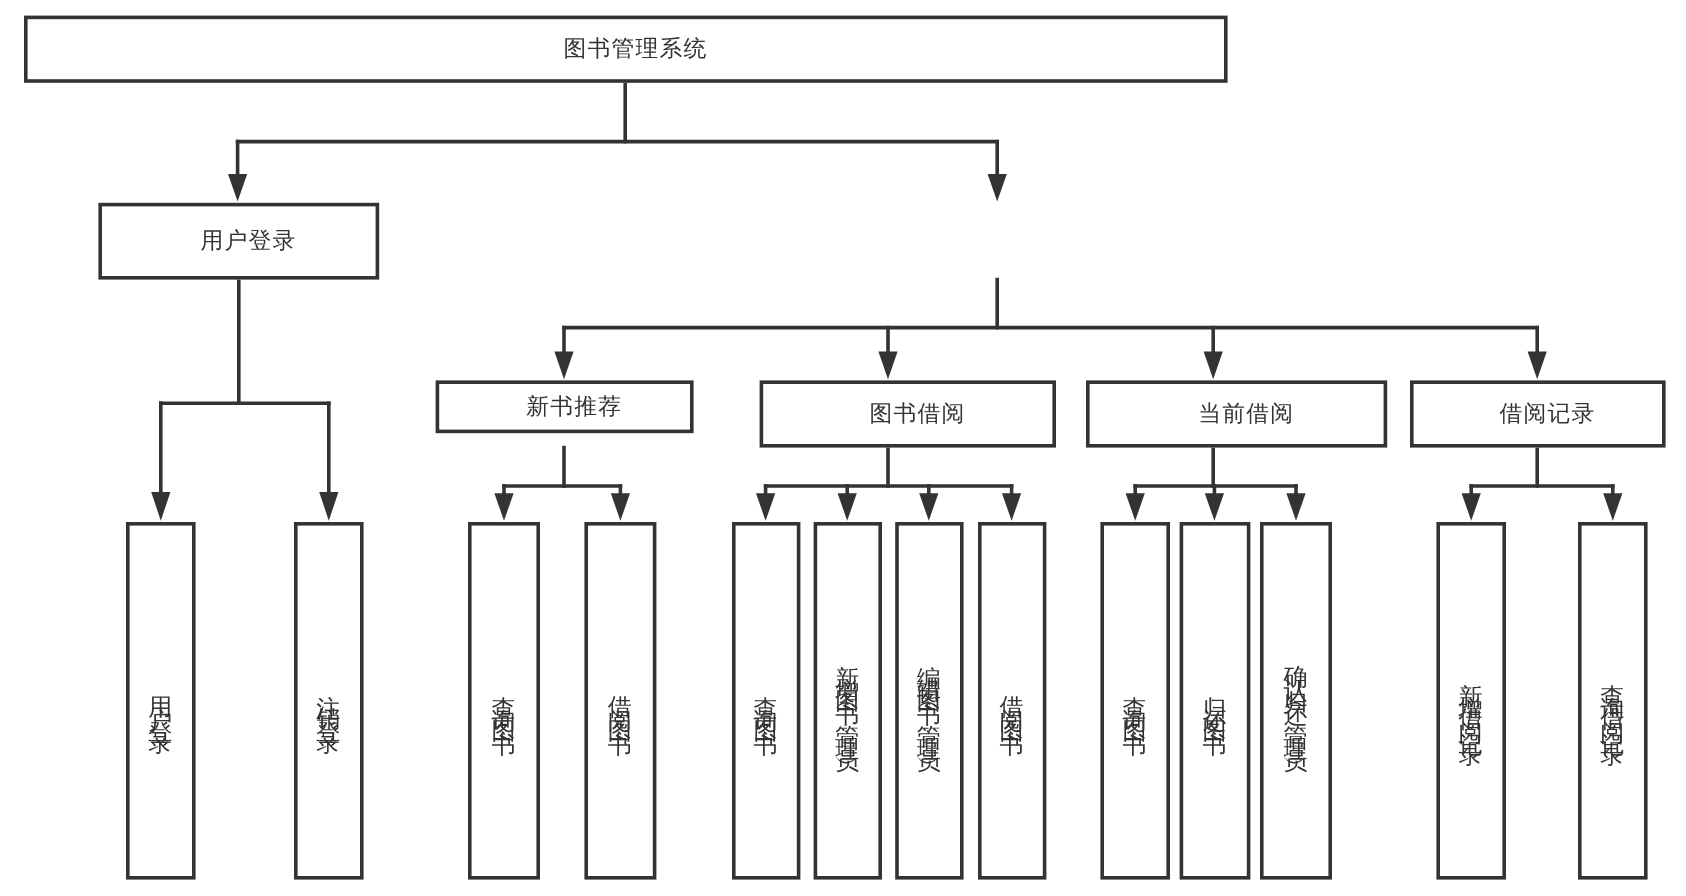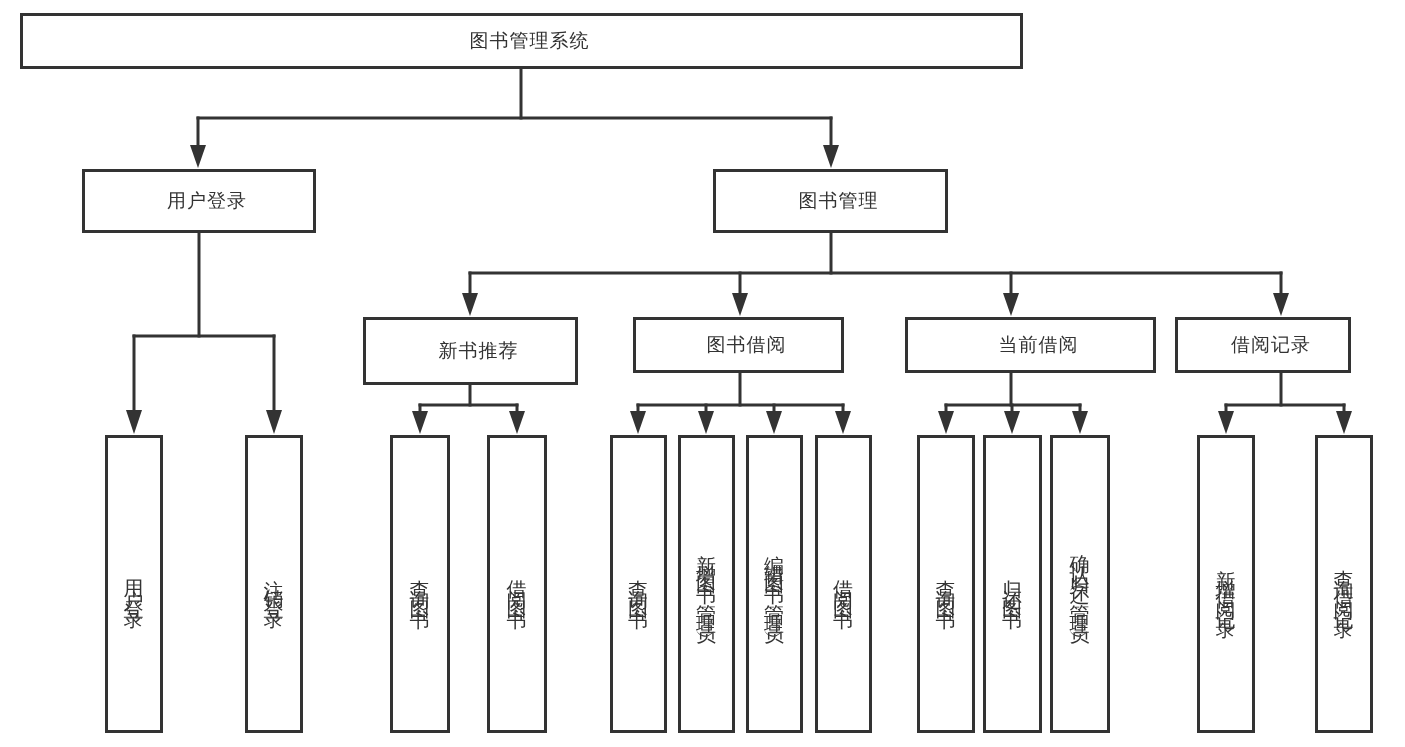--- a/index.html
+++ b/index.html
@@ -150,34 +150,31 @@
     </g>
   </svg>
 
   <div class="node h" style="left:20px; top:13px; width:1003px; height:56px;">
     <span>图书管理系统</span>
   </div>
 
   <div class="node h" style="left:82px; top:169px; width:234px; height:64px;">
     <span>用户登录</span>
   </div>
-  <div class="node h" style="left:713px; top:169px; width:235px; height:64px;">
-    <span>图书管理</span>
-  </div>
-
-  <div class="node h" style="left:363px; top:317px; width:215px; height:68px;">
+
+  <div class="node h" style="left:363px; top:317px; width:215px; height:44px;">
     <span>新书推荐</span>
   </div>
-  <div class="node h" style="left:633px; top:317px; width:211px; height:56px;">
+  <div class="node h" style="left:633px; top:317px; width:247px; height:56px;">
     <span>图书借阅</span>
   </div>
   <div class="node h" style="left:905px; top:317px; width:251px; height:56px;">
     <span>当前借阅</span>
   </div>
-  <div class="node h" style="left:1175px; top:317px; width:176px; height:56px;">
+  <div class="node h" style="left:1175px; top:317px; width:213px; height:56px;">
     <span>借阅记录</span>
   </div>
 
   <div class="node v" style="left:105px; top:435px; width:58px; height:298px;">
     <span>用户登录</span>
   </div>
   <div class="node v" style="left:245px; top:435px; width:58px; height:298px;">
     <span>注销登录</span>
   </div>
 

